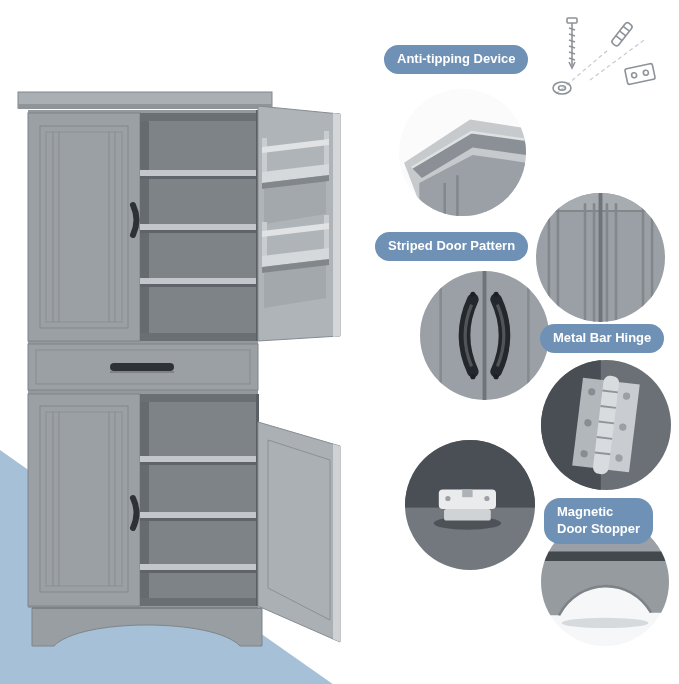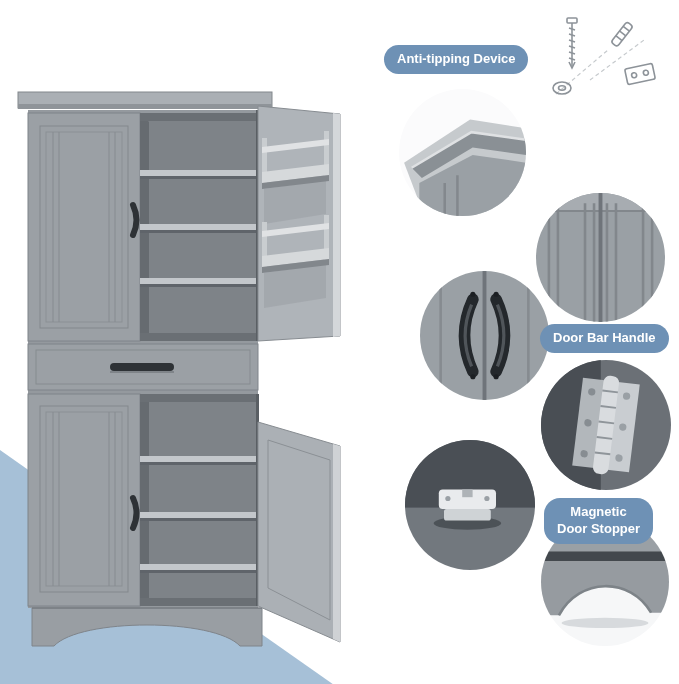--- a/index.html
+++ b/index.html
@@ -4,21 +4,21 @@
 <style>
   html,body{margin:0;padding:0;background:#ffffff;}
   #scene{position:relative;width:679px;height:684px;background:#ffffff;overflow:hidden;
          font-family:"Liberation Sans",sans-serif;}
   .bg-triangle{position:absolute;left:0;top:0;width:100%;height:100%;
          background:var(--accent-triangle,#a6c0d7);
          clip-path:polygon(0 65.8%,49% 100%,0 100%);}
   .cabinet-svg{position:absolute;left:6px;top:74px;width:352px;height:600px;}
   .pill{position:absolute;background:var(--label-pill-bg,#6e91b5);color:var(--label-text,#ffffff);
         font-weight:bold;font-size:13px;line-height:1.3;padding:6px 13px;border-radius:16px;
-        text-align:center;white-space:pre-line;width:max-content;max-width:190px;z-index:5;
+        white-space:pre-line;width:max-content;max-width:190px;z-index:5;
         box-sizing:border-box;}
   .circle{position:absolute;border-radius:50%;overflow:hidden;z-index:3;}
   .circle svg{display:block;width:100%;height:100%;}
   .illus{position:absolute;z-index:2;}
   .c0{left:384px;top:45px}
   .c1{left:527px;top:142px}
   .c2{left:375px;top:232px}
   .c3{left:540px;top:324px}
   .c4{left:391px;top:400px}
   .c5{left:544px;top:498px}
@@ -255,17 +255,18 @@
       <rect width="100" height="100" fill="#f6f7f8"></rect>
       <rect width="100" height="26" fill="#9aa0a5"></rect>
       <rect y="26" width="100" height="8" fill="#43484d"></rect>
       <path d="M0,34 L100,34 L100,74 L86,74 C 70,46 30,46 14,76 L0,76 Z" fill="#969ba0"></path>
       <path d="M86,74 C 70,46 30,46 14,76" stroke="#7d8388" stroke-width="2" fill="none"></path>
       <ellipse cx="50" cy="82" rx="34" ry="4" fill="#d7dadd"></ellipse>
     </svg>
   </div>
 
   <div class="pill c0">Anti-tipping Device</div>
-  <div class="pill c3">Door Bar Handle</div>
+  <div class="pill c2">Striped Door Pattern</div>
+  <div class="pill c3">Metal Bar Hinge</div>
   <div class="pill c5">Magnetic
 Door Stopper</div>
 
 </div>
 
 </body></html>

